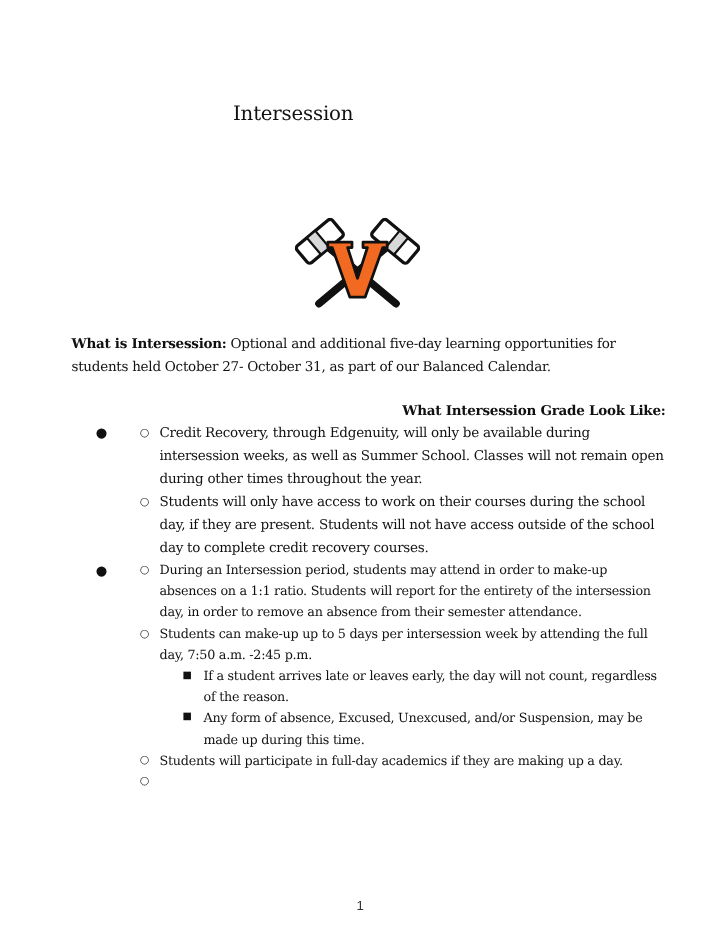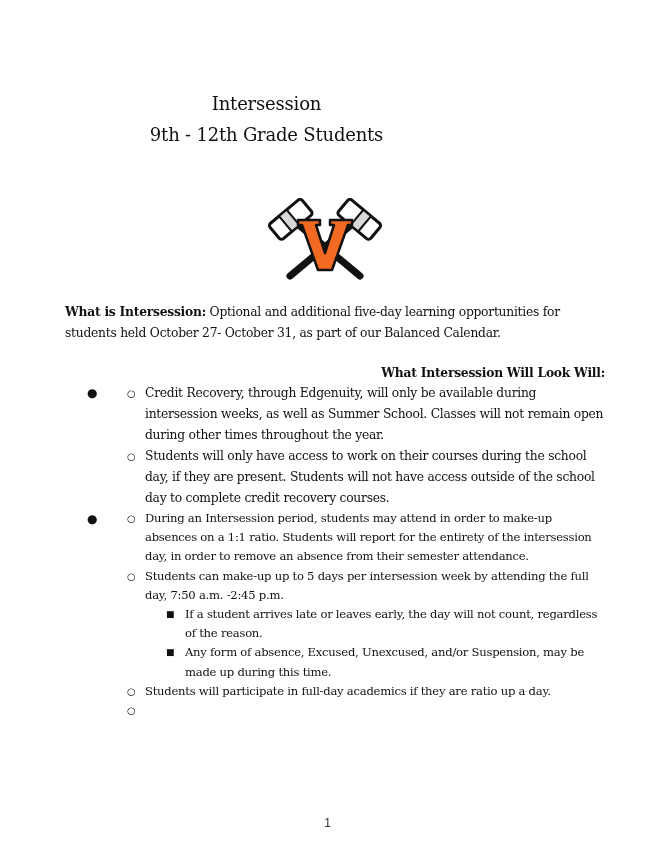--- a/index.html
+++ b/index.html
@@ -32,21 +32,20 @@
   .page-num {
     position: absolute; top: 816px; left: 0; width: 655px; text-align: center;
     font-family: "Liberation Sans", sans-serif; font-size: 12px; color: #333;
   }
 </style>
 </head>
 <body>
 
 <div class="title-block">
   <div class="title-line">Intersession</div>
-  <div class="title-line">9th - 12th Grade Students</div>
 </div>
 
 <div class="logo">
   <svg width="114" height="82" viewBox="0 0 114 82">
 
     <line x1="20" y1="18" x2="92" y2="78" stroke="#111" stroke-width="7" stroke-linecap="round"></line>
     <line x1="94" y1="18" x2="22" y2="78" stroke="#111" stroke-width="7" stroke-linecap="round"></line>
 
     <g transform="rotate(-40 22 22)">
       <rect x="2" y="12" width="42" height="20" rx="3" fill="#fff" stroke="#111" stroke-width="3"></rect>
@@ -60,21 +59,21 @@
 
     <path d="M30 22 L52 22 L52 27 L48 27 L57 55 L66 27 L62 27 L62 22 L84 22 L84 27 L80 27 L64 72 L50 72 L34 27 L30 27 Z" fill="#f26a21" stroke="#111" stroke-width="2.5" stroke-linejoin="round"></path>
   </svg>
 </div>
 
 <div class="body-text p1">
   <span class="bold">What is Intersession:</span><span> Optional and additional five-day learning opportunities for students held October 27- October 31, as part of our Balanced Calendar.</span>
 </div>
 
 <div class="body-text p2">
-  <div class="bold">What Intersession Will Look Will:</div>
+  <div class="bold">What Intersession Grade Look Like:</div>
   <ul>
     <li class="l1">
       <span class="bul">●</span>
     </li>
     <li class="l2">
       <span class="bul">○</span>
       <span>Credit Recovery, through Edgenuity, will only be available during intersession weeks, as well as Summer School. Classes will not remain open during other times throughout the year.</span>
     </li>
     <li class="l2">
       <span class="bul">○</span>
@@ -96,21 +95,21 @@
     <li class="l3">
       <span class="bul">■</span>
       <span>If a student arrives late or leaves early, the day will not count, regardless of the reason.</span>
     </li>
     <li class="l3">
       <span class="bul">■</span>
       <span>Any form of absence, Excused, Unexcused, and/or Suspension, may be made up during this time.</span>
     </li>
     <li class="l2">
       <span class="bul">○</span>
-      <span>Students will participate in full-day academics if they are ratio up a day.</span>
+      <span>Students will participate in full-day academics if they are making up a day.</span>
     </li>
     <li class="l2">
       <span class="bul">○</span>
     </li>
   </ul>
 </div>
 
 <div class="page-num">1</div>
 
 </body></html>

